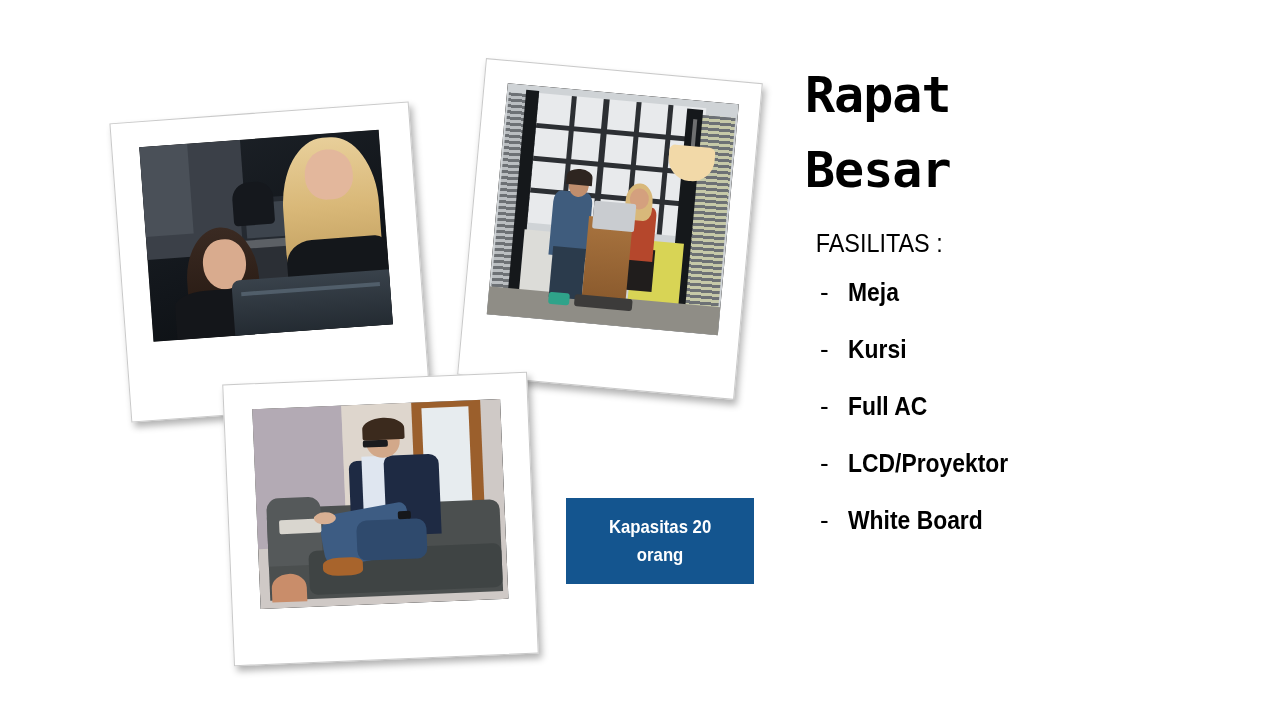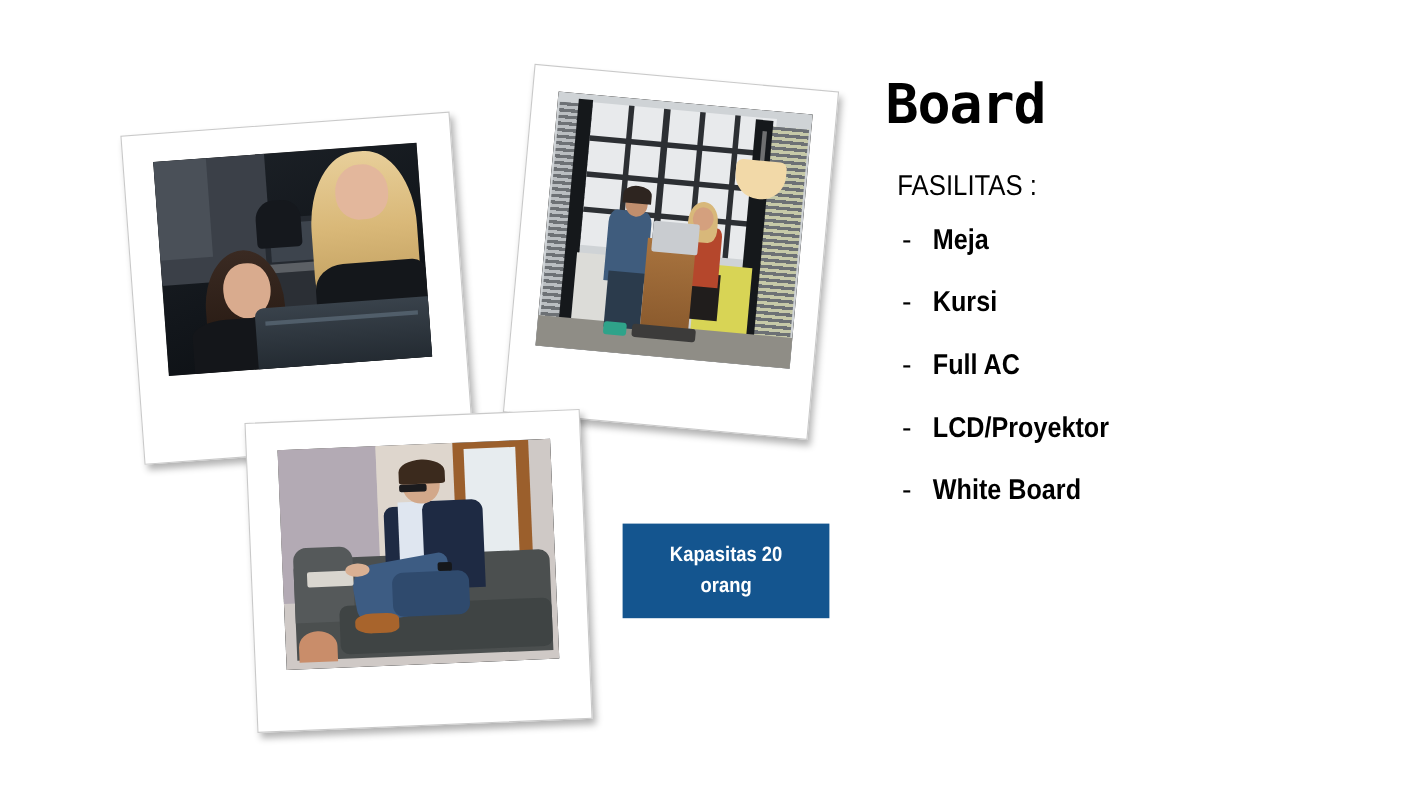--- a/index.html
+++ b/index.html
@@ -140,21 +140,21 @@
   .p3-jeans2 { left:40%; top:58%; width:28%; height:20%; background:#2f4a6d; border-radius:10px; }
   .p3-shoe { left:26%; top:76%; width:16%; height:9%; background:#a8642c; border-radius:40% 30% 30% 40%; }
   .p3-laptop { left:9%; top:56%; width:17%; height:7%; background:#d9d6cf; border-radius:2px; }
   .p3-hand { left:23%; top:53%; width:9%; height:6%; background:#d9b093; border-radius:50%; }
   .p3-watch { left:57%; top:54%; width:5%; height:4%; background:#16181b; border-radius:2px; }
   .p3-stool { left:5%; top:83%; width:14%; height:14%; background:#c98d6a; border-radius:50% 50% 0 0; }
 
   
   #capacity-badge {
     position: absolute;
-    left: 566px; top: 476px;
+    left: 566px; top: 498px;
     width: 188px; height: 86px;
     display: flex; align-items: center; justify-content: center;
     z-index: 6;
   }
   #capacity-badge .cap-text {
     color: #ffffff;
     font-family: "Liberation Sans", sans-serif;
     font-weight: bold;
     font-size: 19px;
     line-height: 28px;
@@ -315,21 +315,22 @@
   <div id="capacity-badge" style="background: rgb(20, 85, 143);">
     <div class="cap-text" style="color: rgb(255, 255, 255);">
       <span>Kapasitas 20</span><br>
       <span>orang</span>
     </div>
   </div>
 
   <div id="info-panel">
 
     <div id="title-block">
-      <span class="tline">Board</span>
+      <span class="tline">Rapat</span>
+      <span class="tline">Besar</span>
     </div>
 
     <div id="fasilitas-label">FASILITAS :</div>
 
     <ul id="facility-list">
       <li>
         <span class="dash">-</span>
         <span class="txt">Meja</span>
       </li>
       <li>

